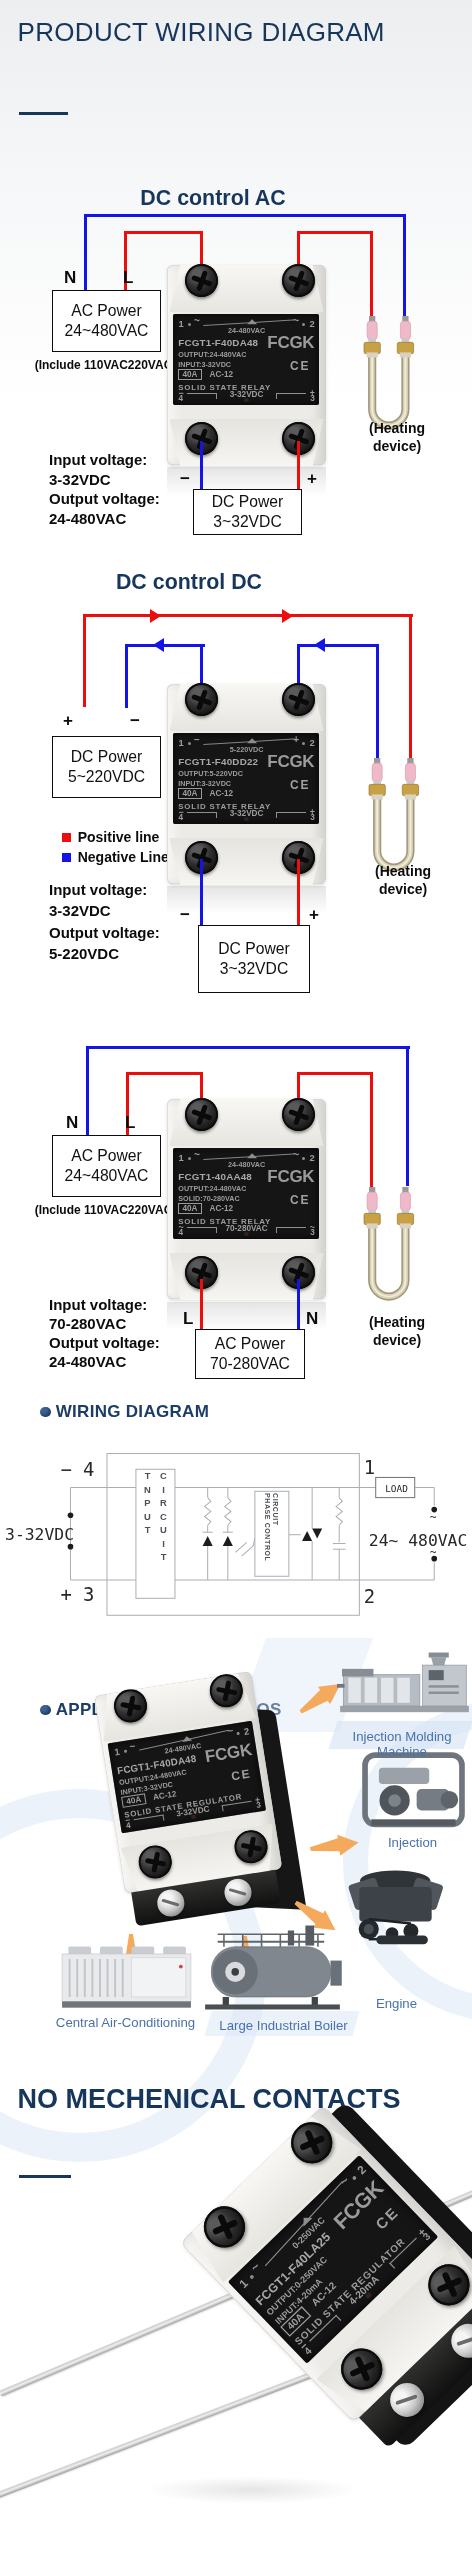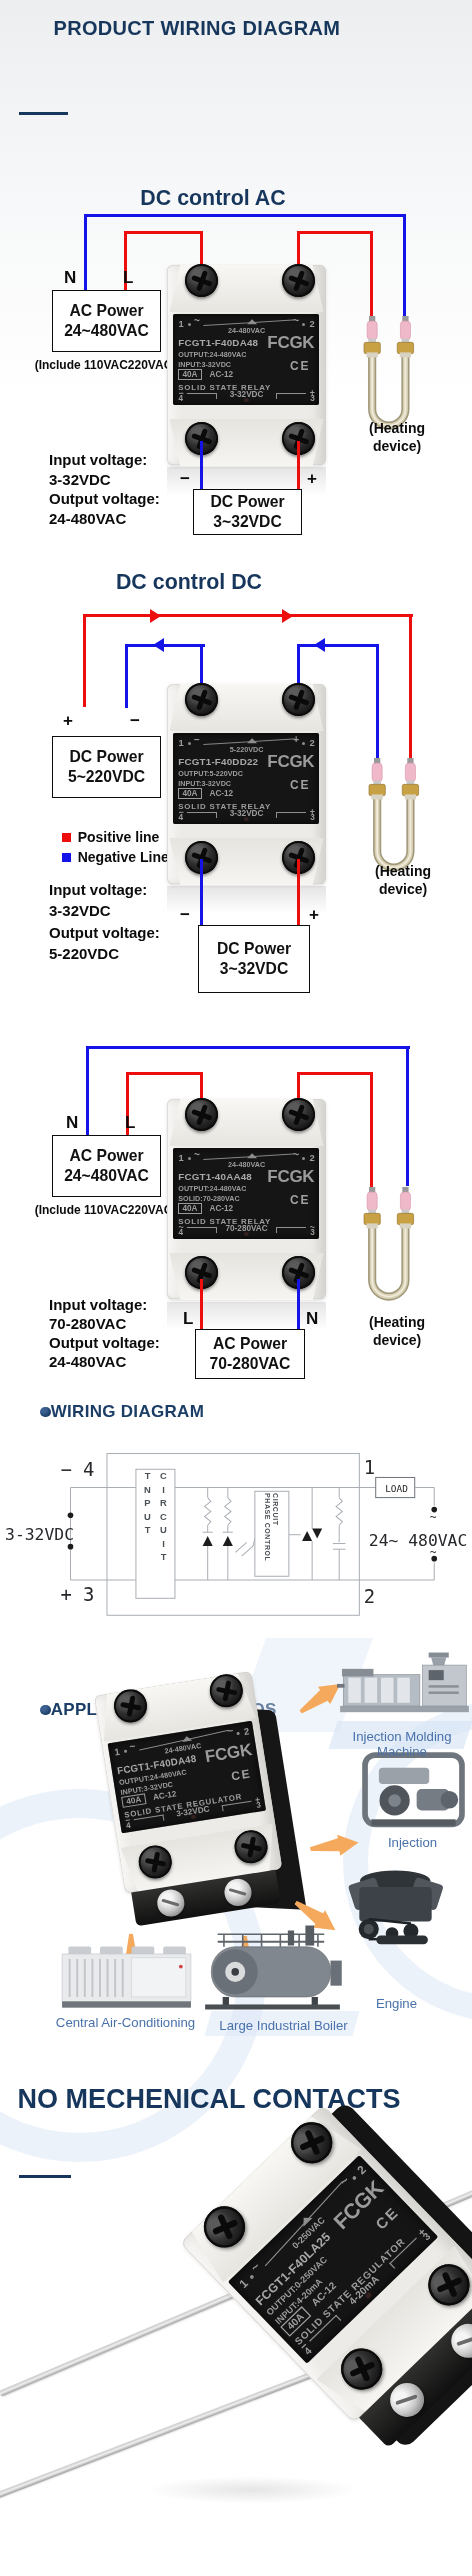--- a/index.html
+++ b/index.html
@@ -2,40 +2,40 @@
 <html style="--accent: #17365c; --header-navy: #1c3e66; --wire-red: #ee0d0d; --wire-blue: #1414e8; --caption-blue: #4a72aa; --arrow-orange: #f5a95c; --band-blue: #d9e5f5; --label-text: #9c9c9c;font-size:10px"><head>
 <meta charset="utf-8">
 <style>
   html,body{margin:0;padding:0;background:#fff;}
   .canvas{position:relative;width:472px;height:2576px;background:#ffffff;overflow:hidden;
           font-family:"Liberation Sans",sans-serif;color:#111;}
   .abs{position:absolute;}
   .topgrad{left:0;top:0;width:472px;height:403px;
            background:linear-gradient(180deg,#eceef0 0%,#f6f7f8 45%,#ffffff 100%);}
   
-  .page-title{left:17.6px;top:16.4px;width:403px;font-size:20px;line-height:1.25;font-weight:700;
-              color:var(--accent);letter-spacing:0.3px;margin-left:36px;}
+  .page-title{left:17.6px;top:16.4px;width:403px;font-size:26px;line-height:1.25;font-weight:400;
+              color:var(--accent);letter-spacing:0.3px;}
   .title-rule{left:19px;top:112px;width:49px;height:2.5px;background:var(--accent);}
   .h2{left:0;width:378px;text-align:center;font-size:21.4px;font-weight:800;color:var(--accent);}
-  .bullet-hdr{display:flex;align-items:center;}
+  .bullet-hdr{display:flex;align-items:center;gap:5px;}
   .bullet{width:10.7px;height:10.7px;border-radius:50%;
           background:radial-gradient(circle at 35% 30%,#3c6191 0 25%,#1c3e66 70%,#12294a 100%);}
   .hdr-txt{font-size:17px;font-weight:800;color:var(--header-navy);letter-spacing:0.3px;}
   .big-title{left:17.6px;top:2084px;width:441px;font-size:27px;line-height:1.18;font-weight:900;
              color:var(--accent);}
   .big-rule{left:19px;top:2175px;width:52px;height:2.5px;background:var(--accent);}
   
   .w{position:absolute;}
   .wr{background:var(--wire-red);}
   .wb{background:var(--wire-blue);}
   .arr{width:0;height:0;border-style:solid;position:absolute;}
   .arr-r{border-width:7px 0 7px 11.3px;border-color:transparent transparent transparent var(--wire-red);}
   .arr-l{border-width:7px 11.3px 7px 0;border-color:transparent var(--wire-blue) transparent transparent;}
   
-  .pbox{border:1.9px solid #0c0c0c;background:#fff;text-align:center;font-weight:700;
+  .pbox{border:1.9px solid #0c0c0c;background:#fff;text-align:center;font-weight:400;
         display:flex;flex-direction:column;justify-content:center;gap:2.5px;}
   .pbox span{display:block;font-size:15.7px;}
   .termlbl{font-size:17px;font-weight:700;color:#0c0c0c;}
   .note{font-size:12px;font-weight:700;text-align:center;color:#0c0c0c;white-space:nowrap;}
   .iob{font-size:15px;font-weight:700;color:#0c0c0c;}
   .iob span{display:block;}
   .heatlbl{font-size:14px;font-weight:700;text-align:center;color:#0c0c0c;line-height:17.6px;}
   .legend-row{display:flex;align-items:center;gap:6.3px;height:16.4px;}
   .sq{width:9.4px;height:9.4px;display:inline-block;}
   .legend-txt{font-size:14px;font-weight:700;color:#0c0c0c;}

